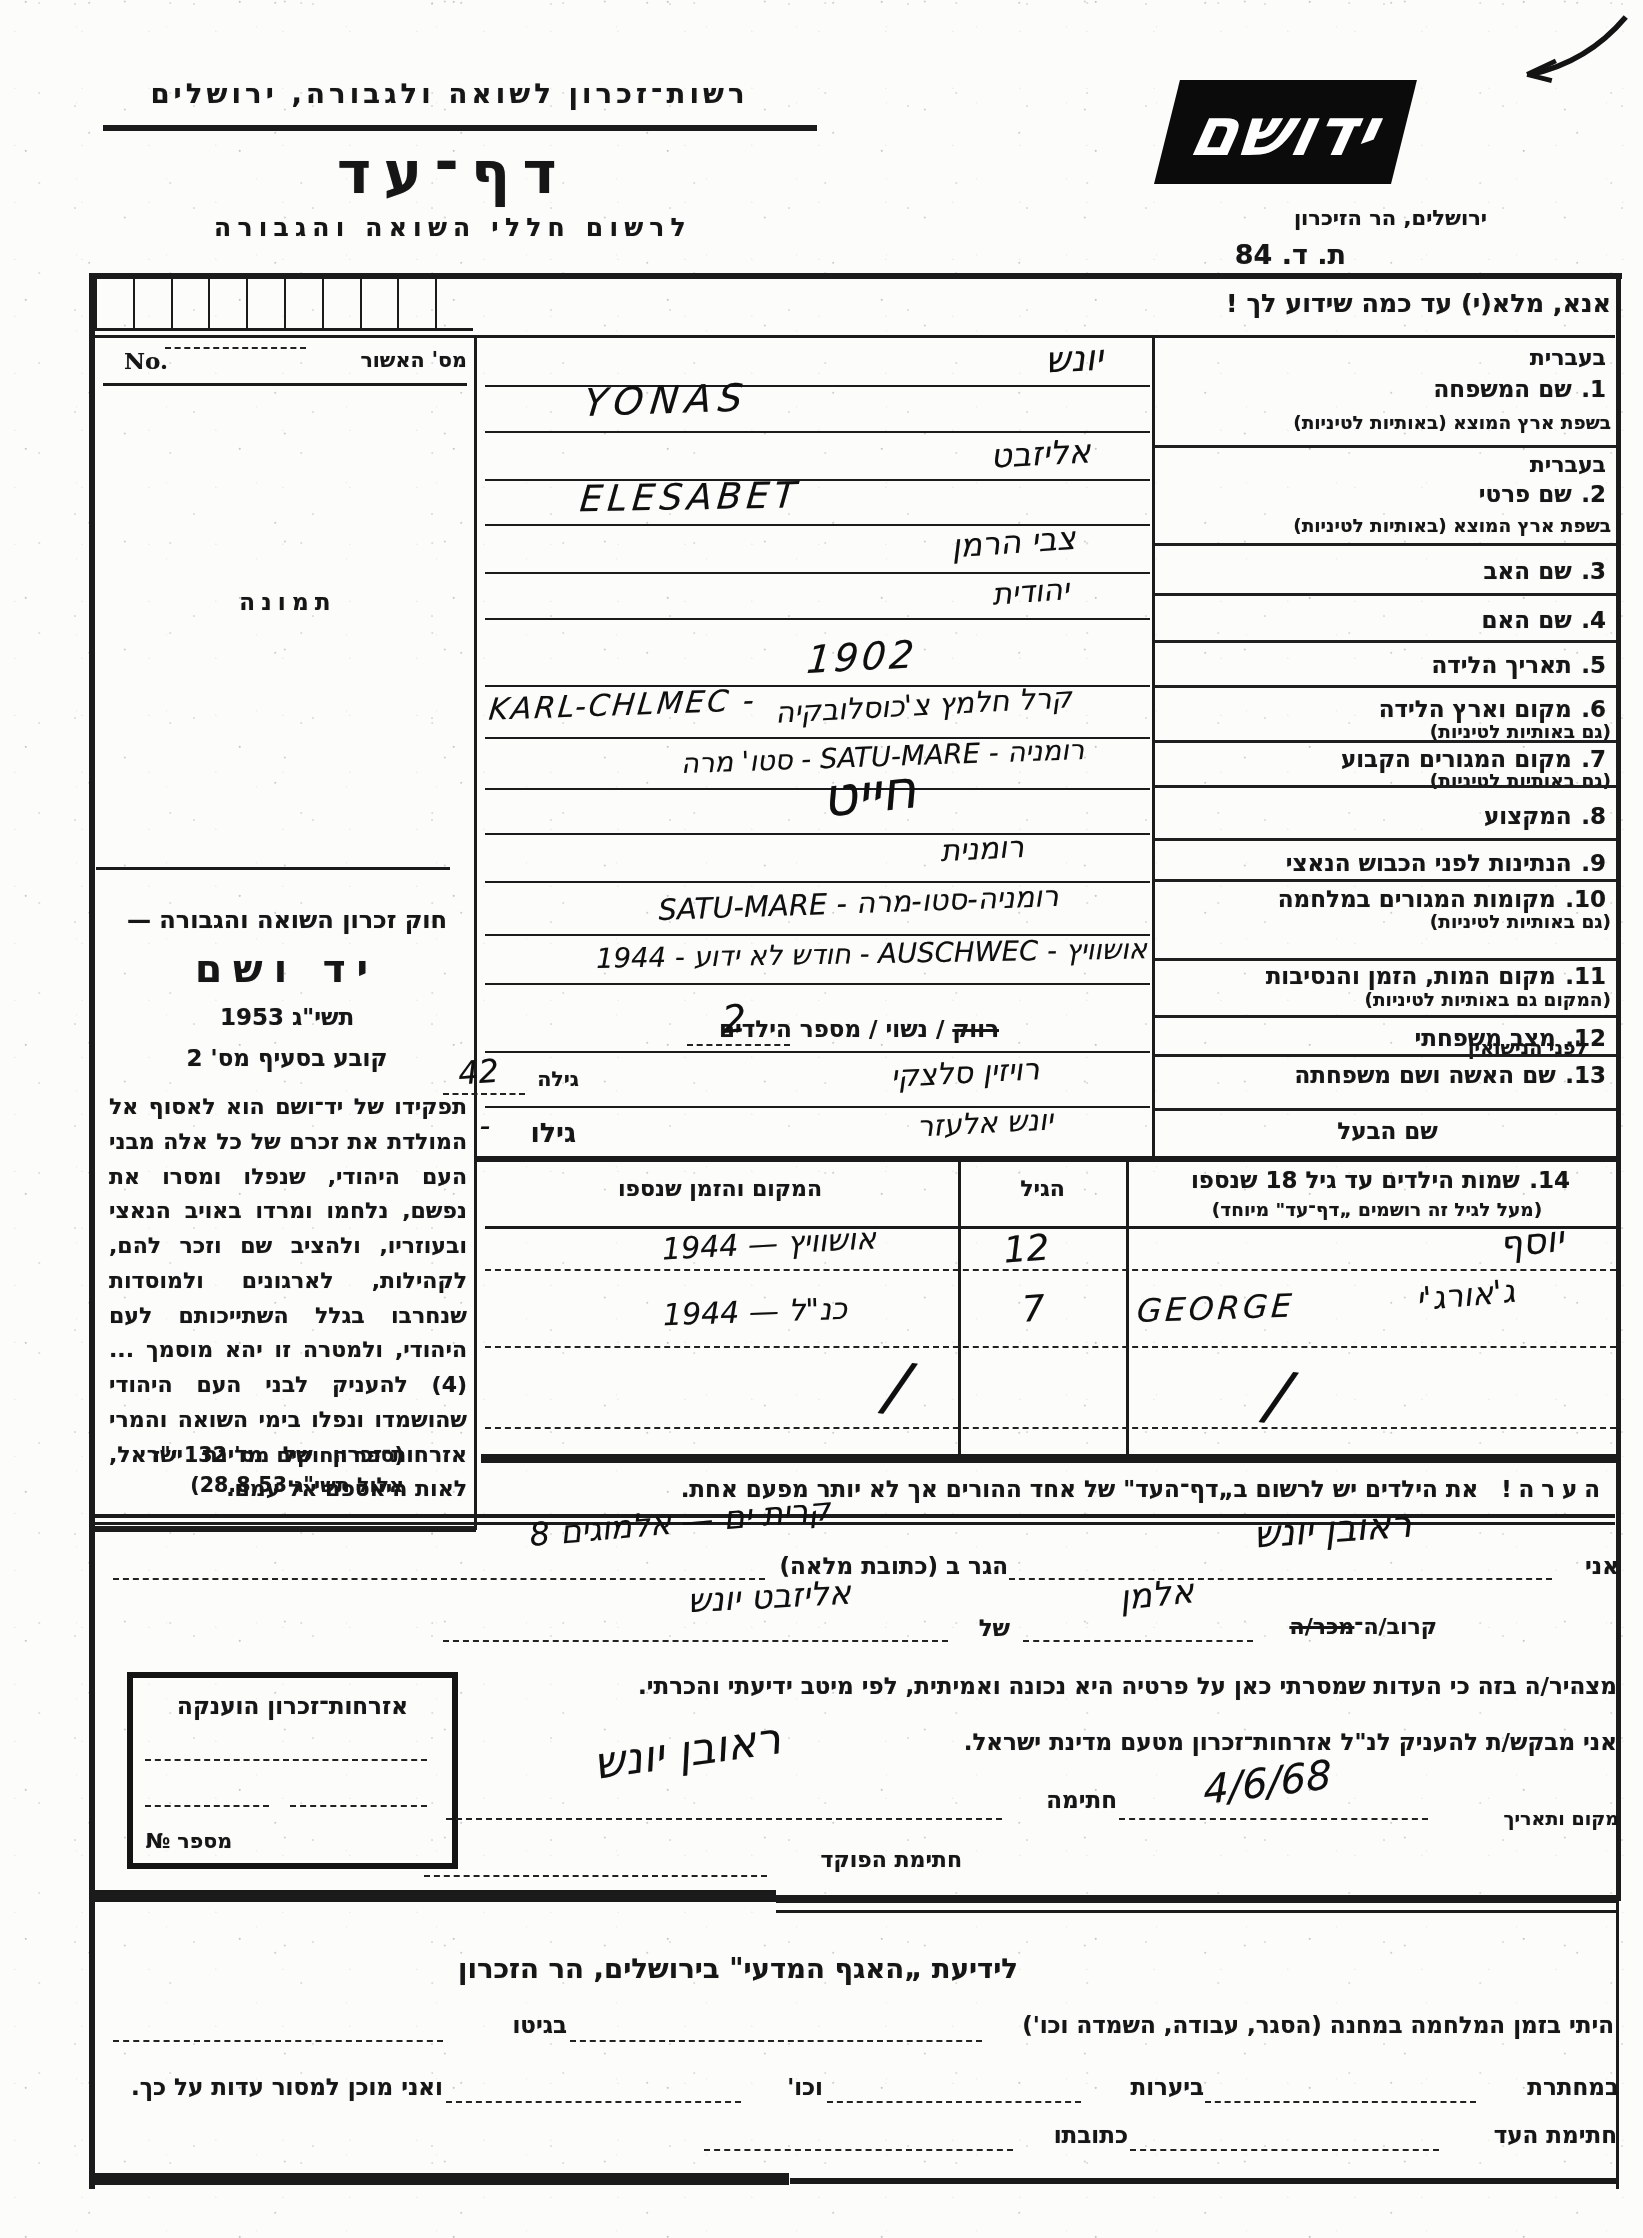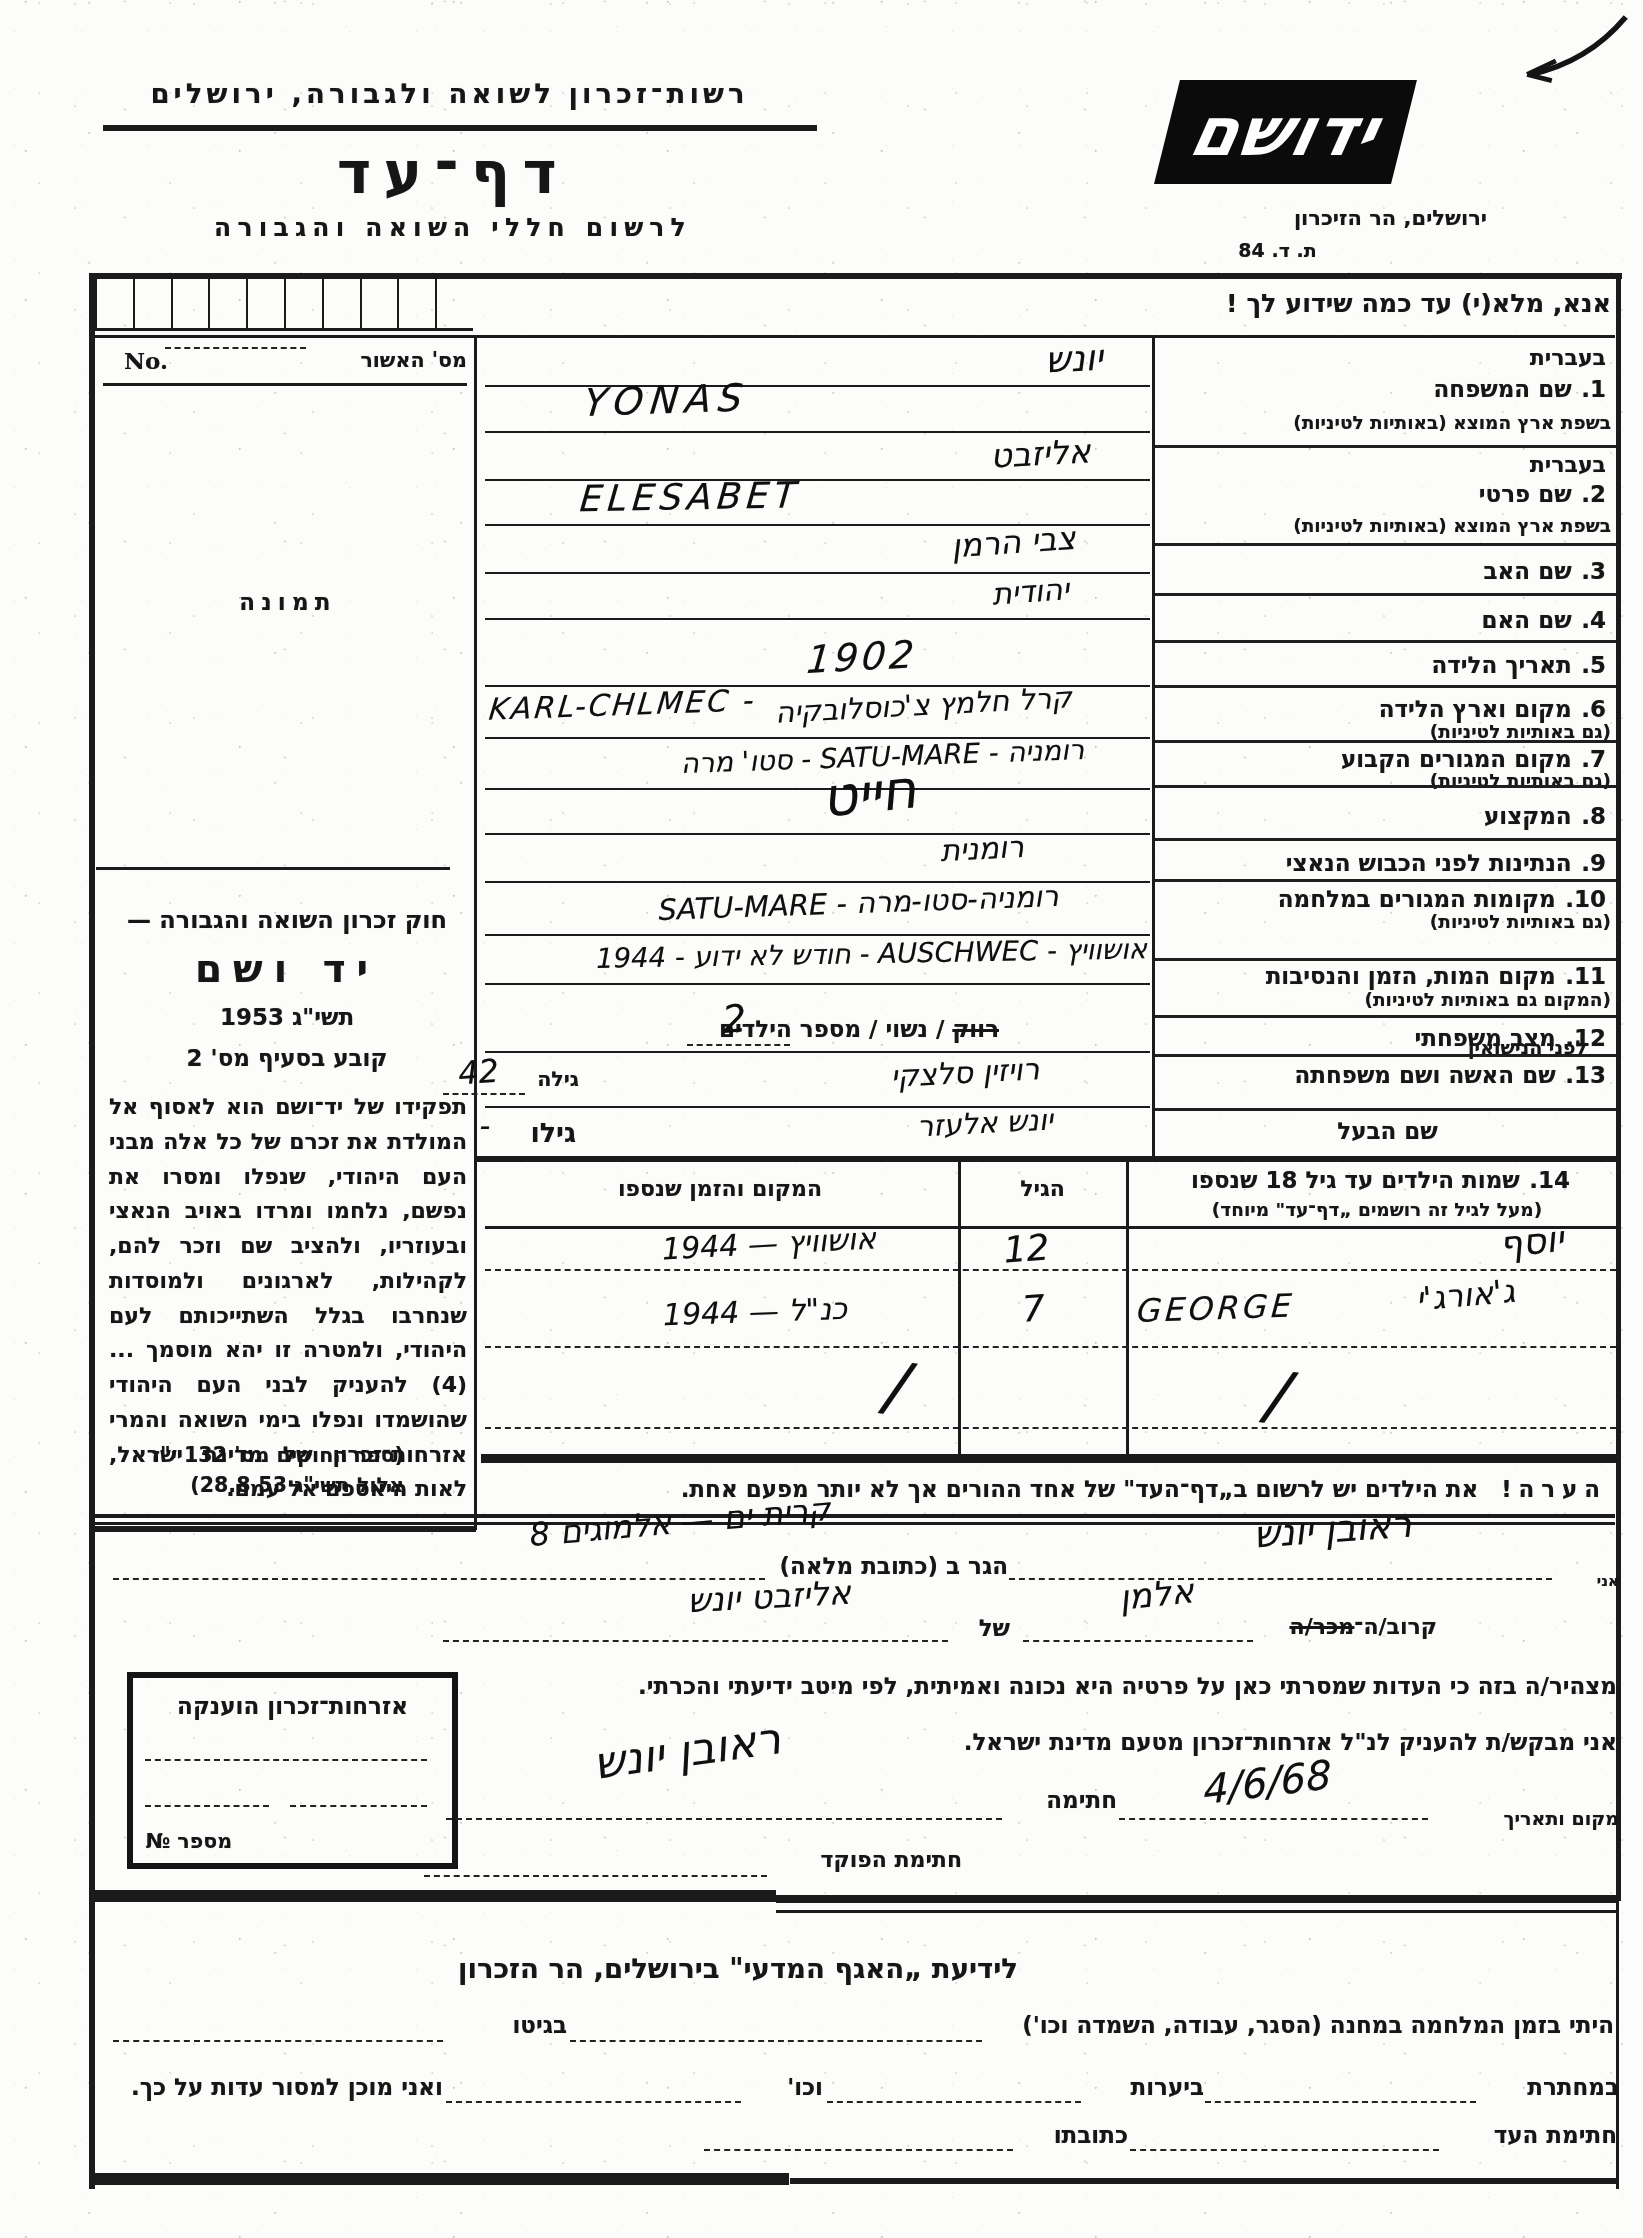--- a/index.html
+++ b/index.html
@@ -44,21 +44,21 @@
 
   <div class="abs logo-box" style="left:1167px;top:80px;width:237px;height:104px;">
     <span class="logo-text" style="font-size:67px;">ידושם</span>
   </div>
   <svg class="abs" style="left:1449px;top:9.6px;" width="185" height="79" viewBox="0 0 270 115">
     <path d="M258 10 C220 55 175 82 118 94" stroke="#141414" stroke-width="8" fill="none"></path>
     <path d="M114 94 L156 74" stroke="#141414" stroke-width="7" fill="none"></path>
     <path d="M114 94 L150 103" stroke="#141414" stroke-width="7" fill="none"></path>
   </svg>
   <div class="abs print rtl rgt" style="left:1229px;top:206px;width:258px;font-size:21px;">ירושלים, הר הזיכרון</div>
-  <div class="abs print rtl rgt" style="left:1209px;top:239px;width:137px;font-size:19px;text-align:center;">ת. ד. 84</div>
+  <div class="abs print rtl rgt" style="left:1209px;top:239px;width:137px;font-size:27px;">ת. ד. 84</div>
 
   <div class="abs ln" style="left:89px;top:273px;width:1533px;height:6.2px;"></div>
   <div class="abs ln" style="left:89px;top:273px;width:6.2px;height:1916px;"></div>
   <div class="abs ln" style="left:1616px;top:273px;width:4.8px;height:1628px;"></div>
   <div class="abs ln" style="left:1616px;top:1901px;width:2.7px;height:288px;"></div>
   <div class="abs ln" style="left:95px;top:335px;width:1520px;height:3.4px;"></div>
   <div class="abs ln" style="left:474px;top:338px;width:2.7px;height:1192px;"></div>
   <div class="abs ln" style="left:1152px;top:338px;width:2.7px;height:819px;"></div>
 
   <div class="abs" style="left:95px;top:279px;width:378px;height:49px;display:flex;border-bottom:3.4px solid #1b1b1b;">
@@ -267,21 +267,21 @@
   <div class="abs dot" style="left:485px;top:1427px;width:1131px;"></div>
   <div class="abs ln" style="left:481px;top:1454px;width:1135px;height:9px;"></div>
 
   <div class="abs print rtl rgt" style="left:481px;top:1476px;width:1126px;font-size:23px;">
     <span style="letter-spacing:6.9px;margin-left:15px;">הערה!</span>
     <span>את הילדים יש לרשום ב„דף־העד" של אחד ההורים אך לא יותר מפעם אחת.</span>
   </div>
   <div class="abs ln" style="left:95px;top:1514px;width:1520px;height:4.1px;"></div>
   <div class="abs ln" style="left:95px;top:1522px;width:1520px;height:3.4px;"></div>
 
-  <div class="abs print rtl" style="left:1557px;top:1553px;width:62px;font-size:15px;margin-top:19px;">אני</div>
+  <div class="abs print rtl" style="left:1557px;top:1553px;width:62px;font-size:23px;">אני</div>
   <div class="abs dot" style="left:1009px;top:1578px;width:543px;"></div>
   <div class="abs hw rtl ctr" style="left:1140px;top:1508px;width:385px;font-size:37px;transform:rotate(-4deg);">ראובן יונש</div>
   <div class="abs print rtl" style="left:768px;top:1553px;width:240px;font-size:23px;">הגר ב (כתובת מלאה)</div>
   <div class="abs dot" style="left:113px;top:1578px;width:652px;"></div>
   <div class="abs hw rtl ctr" style="left:426px;top:1503px;width:508px;font-size:32px;transform:rotate(-5deg);">קרית ים — אלמוגים 8</div>
 
   <div class="abs print rtl" style="left:1258px;top:1614px;width:179px;font-size:22px;white-space:nowrap;">
     <span>קרוב/ה־</span><span class="strike">מכר/ה</span>
   </div>
   <div class="abs dot" style="left:1023px;top:1640px;width:230px;"></div>

